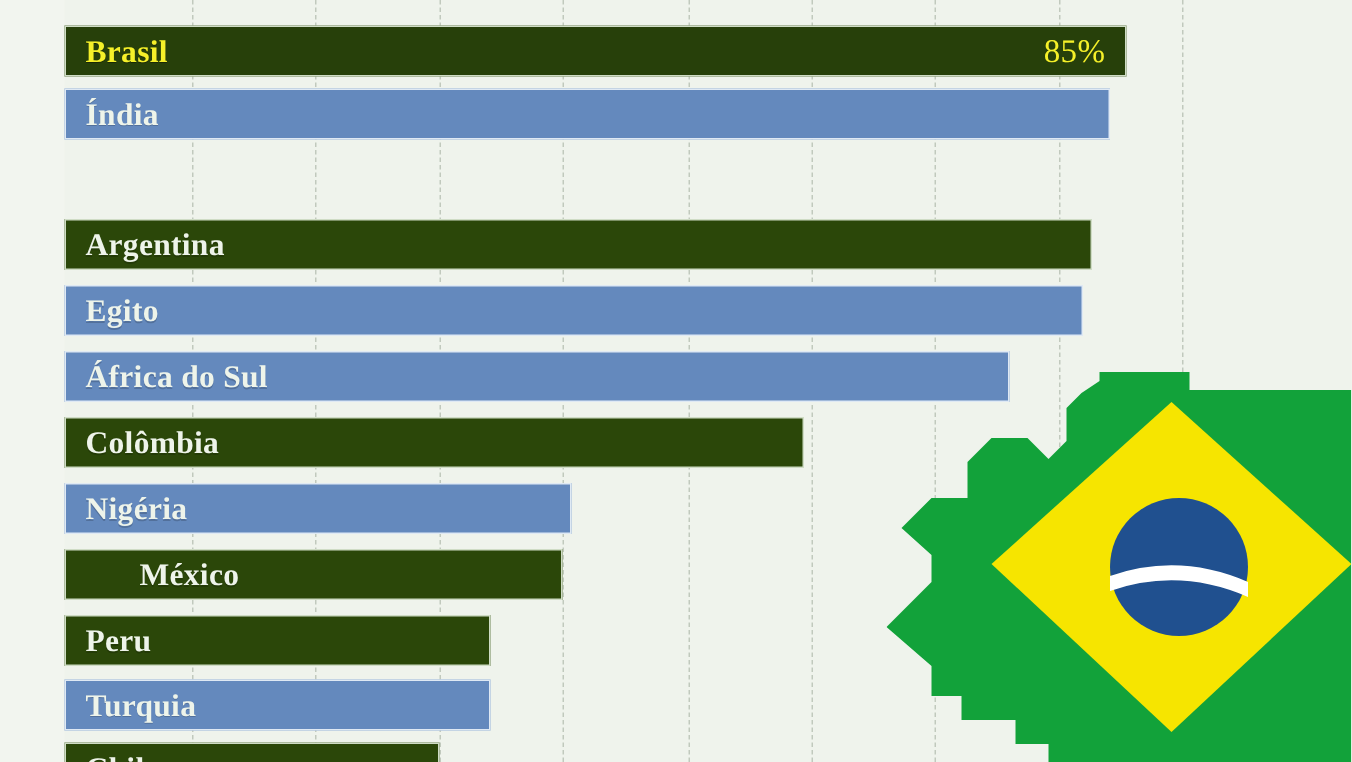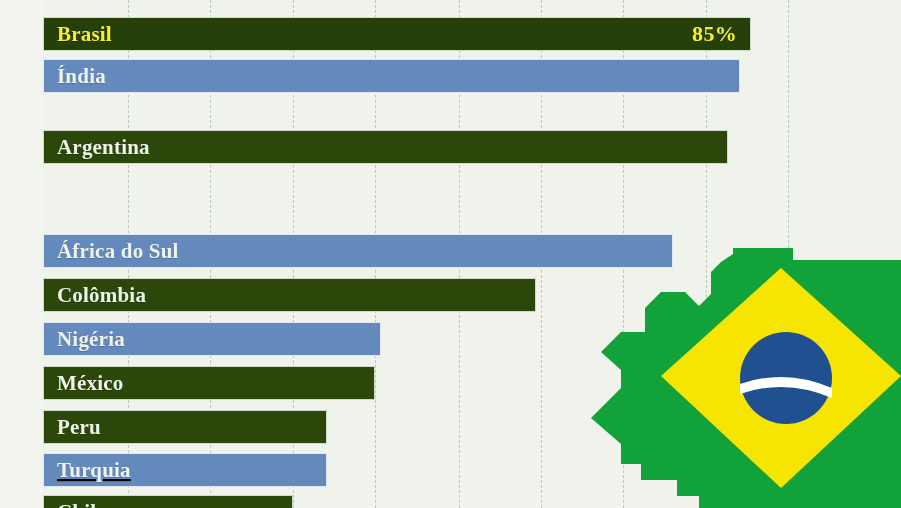--- a/index.html
+++ b/index.html
@@ -94,21 +94,21 @@
   .bar-label.yellow {
     color: #f5f029;
     text-shadow: 0 1px 0 rgba(0,0,0,.35);
   }
   .bar-value {
     position: absolute;
     z-index: 3;
     top: 50%;
     transform: translateY(-50%);
     font-size: 22px;
-    font-weight: bold;
+    font-weight: normal;
     color: #f5f029;
     letter-spacing: .3px;
   }
 
   
   .flag-graphic {
     position: absolute;
     right: 0;
     bottom: 0;
     width: 320px;
@@ -138,45 +138,49 @@
   <div class="bars-layer" id="bars-layer">
       <div class="bar-row" style="top: 17px; width: 708px;">
         <div class="bar highlight" style="width: 708px;"></div>
         <span class="bar-label yellow">Brasil</span>
         <span class="bar-value" style="right: 14px;">85%</span>
       </div>
       <div class="bar-row" style="top: 59px; width: 697px;">
         <div class="bar blue" style="width: 697px;"></div>
         <span class="bar-label">Índia</span>
       </div>
-      <div class="bar-row" style="top: 130px; width: 679px;">
+      <div class="bar-row" style="top: 146px; width: 679px;">
         <div class="bar green" style="width: 685px;"></div>
         <span class="bar-label">Argentina</span>
+      </div>
+      <div class="bar-row" style="top: 190px; width: 679px;">
+        <div class="bar blue" style="width: 679px;"></div>
+        <span class="bar-label">Egito</span>
       </div>
       <div class="bar-row" style="top: 278px; width: 493px;">
         <div class="bar green" style="width: 493px;"></div>
         <span class="bar-label">Colômbia</span>
       </div>
       <div class="bar-row" style="top: 234px; width: 630px;">
         <div class="bar blue" style="width: 630px;"></div>
         <span class="bar-label">África do Sul</span>
       </div>
       <div class="bar-row" style="top: 322px; width: 338px; border-radius: 11px;">
         <div class="bar blue" style="width: 338px;"></div>
         <span class="bar-label">Nigéria</span>
       </div>
-      <div class="bar-row" style="top: 366px; width: 332px;">
+      <div class="bar-row" style="top: 366px; width: 332px; padding-left: 36px;">
         <div class="bar green" style="width: 332px;"></div>
         <span class="bar-label">México</span>
       </div>
       <div class="bar-row" style="top: 410px; width: 276px;">
         <div class="bar green" style="width: 284px;"></div>
         <span class="bar-label">Peru</span>
       </div>
-      <div class="bar-row" style="top: 453px; width: 284px; text-decoration: underline;">
+      <div class="bar-row" style="top: 453px; width: 284px;">
         <div class="bar blue" style="width: 284px;"></div>
         <span class="bar-label">Turquia</span>
       </div>
       <div class="bar-row" style="top: 495px; width: 250px;">
         <div class="bar green" style="width: 250px;"></div>
         <span class="bar-label">Chile</span>
       </div>
     </div>
 
   <svg class="flag-graphic" viewBox="0 0 320 260" xmlns="http://www.w3.org/2000/svg">

